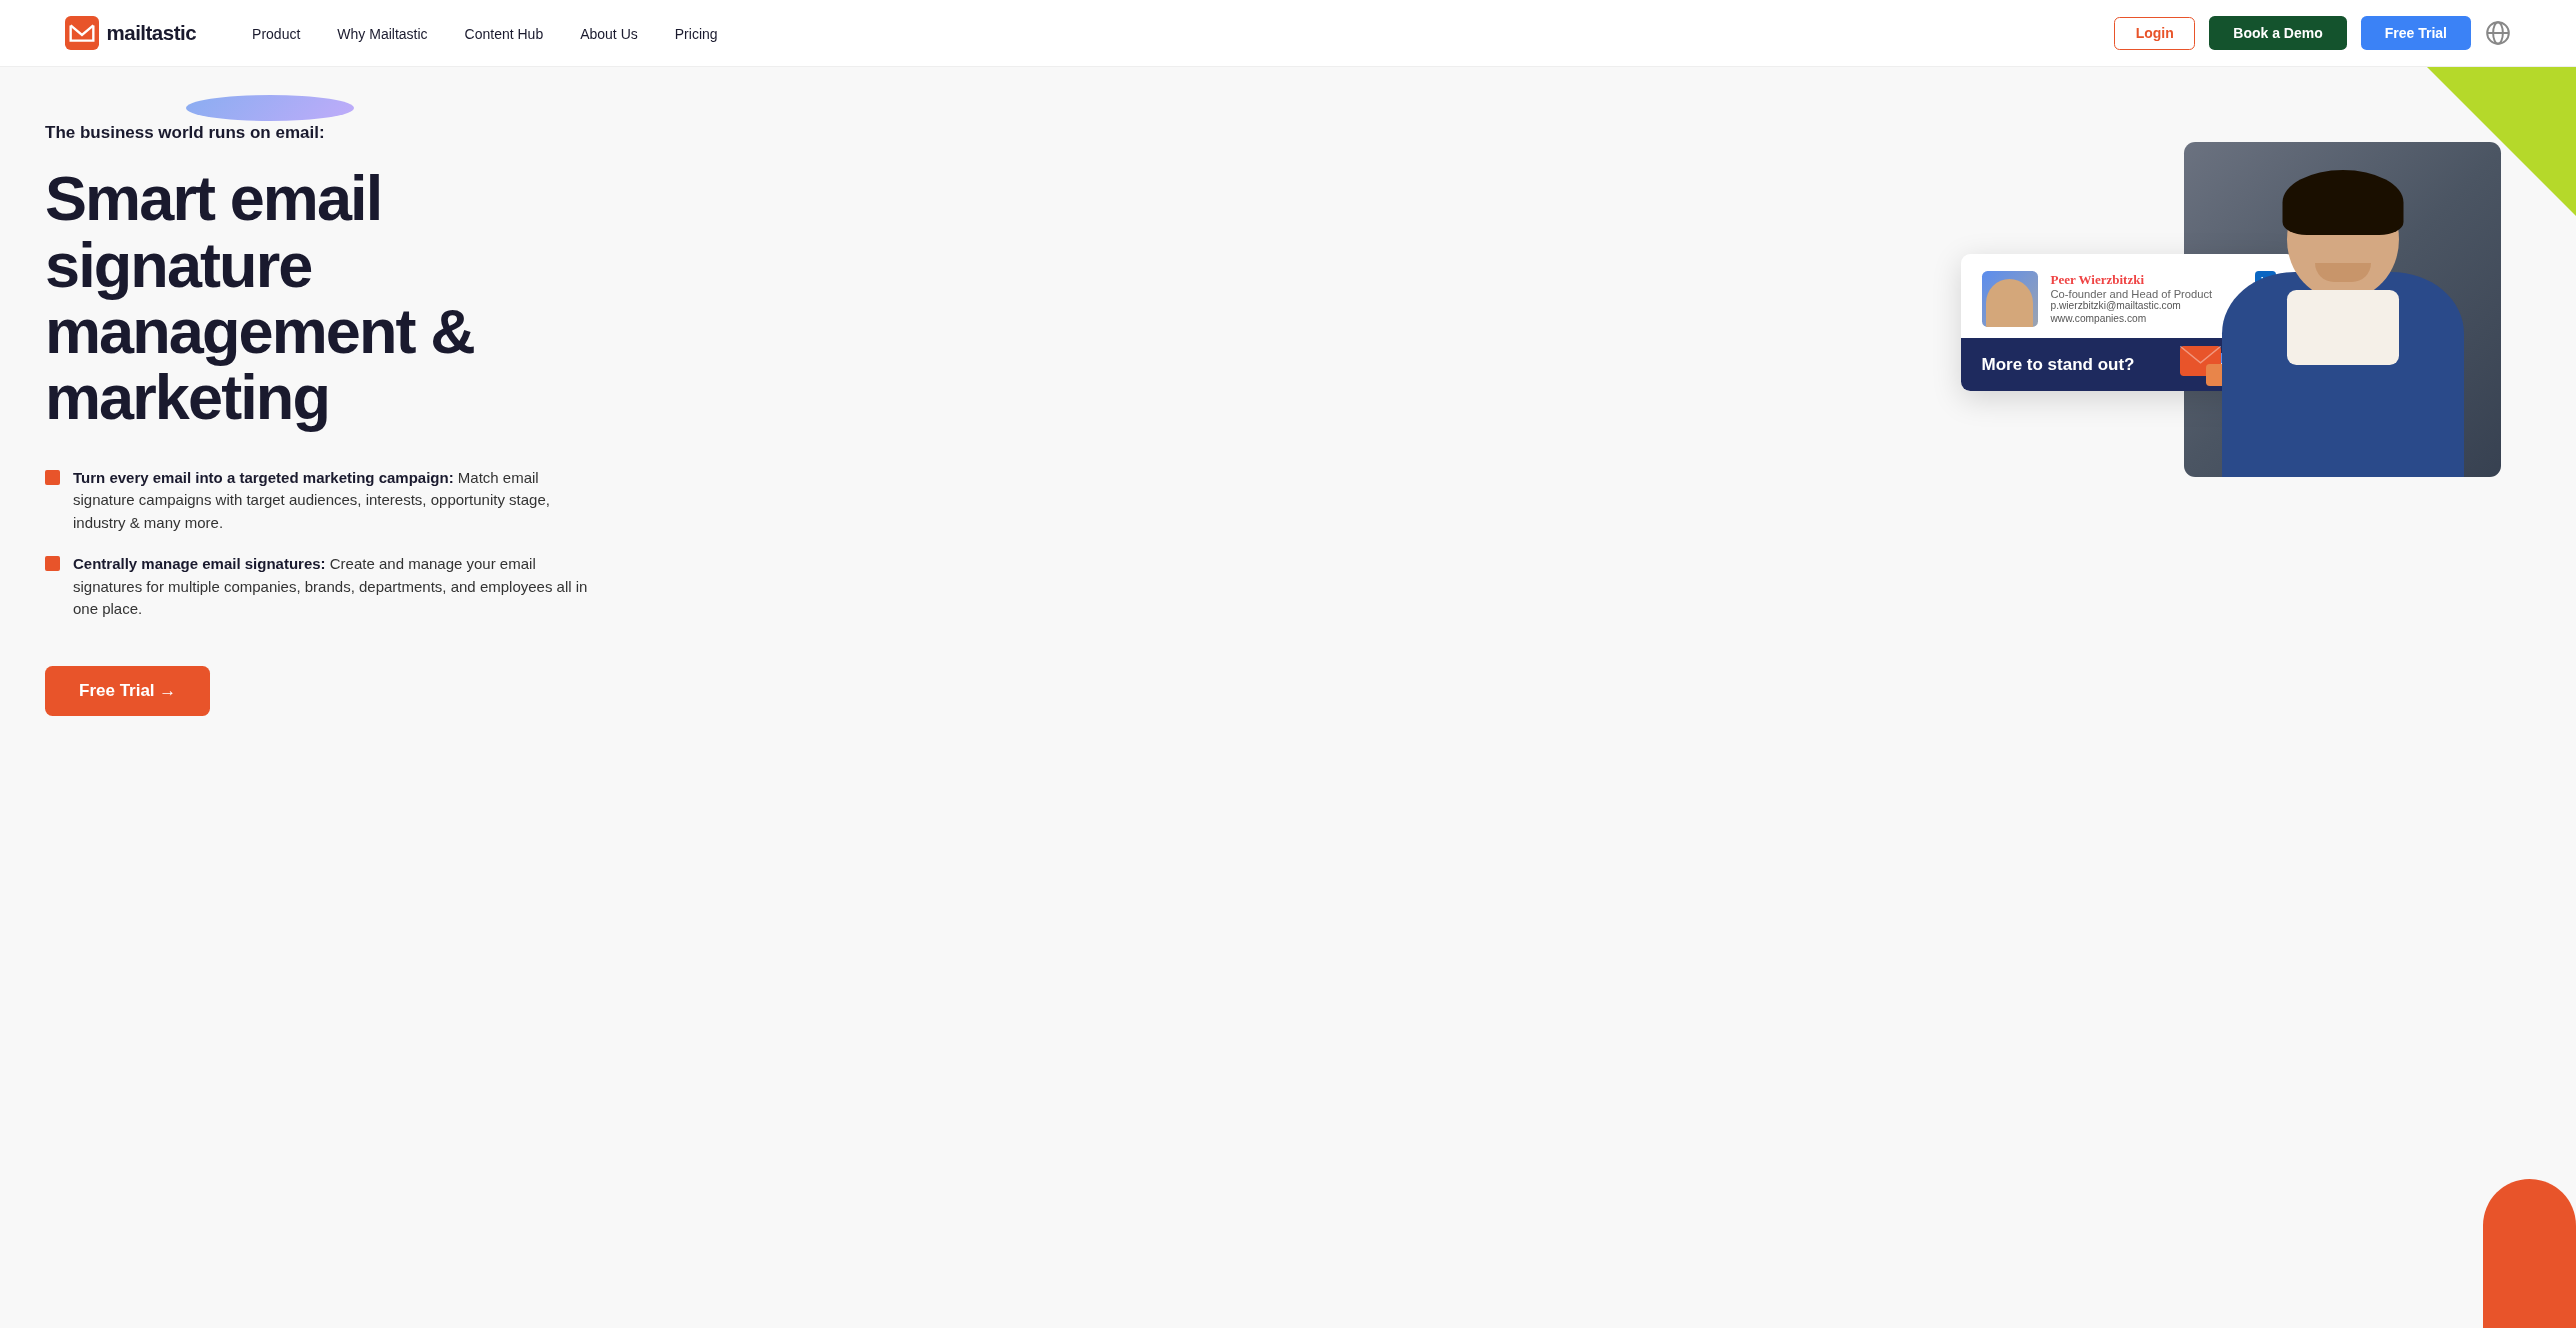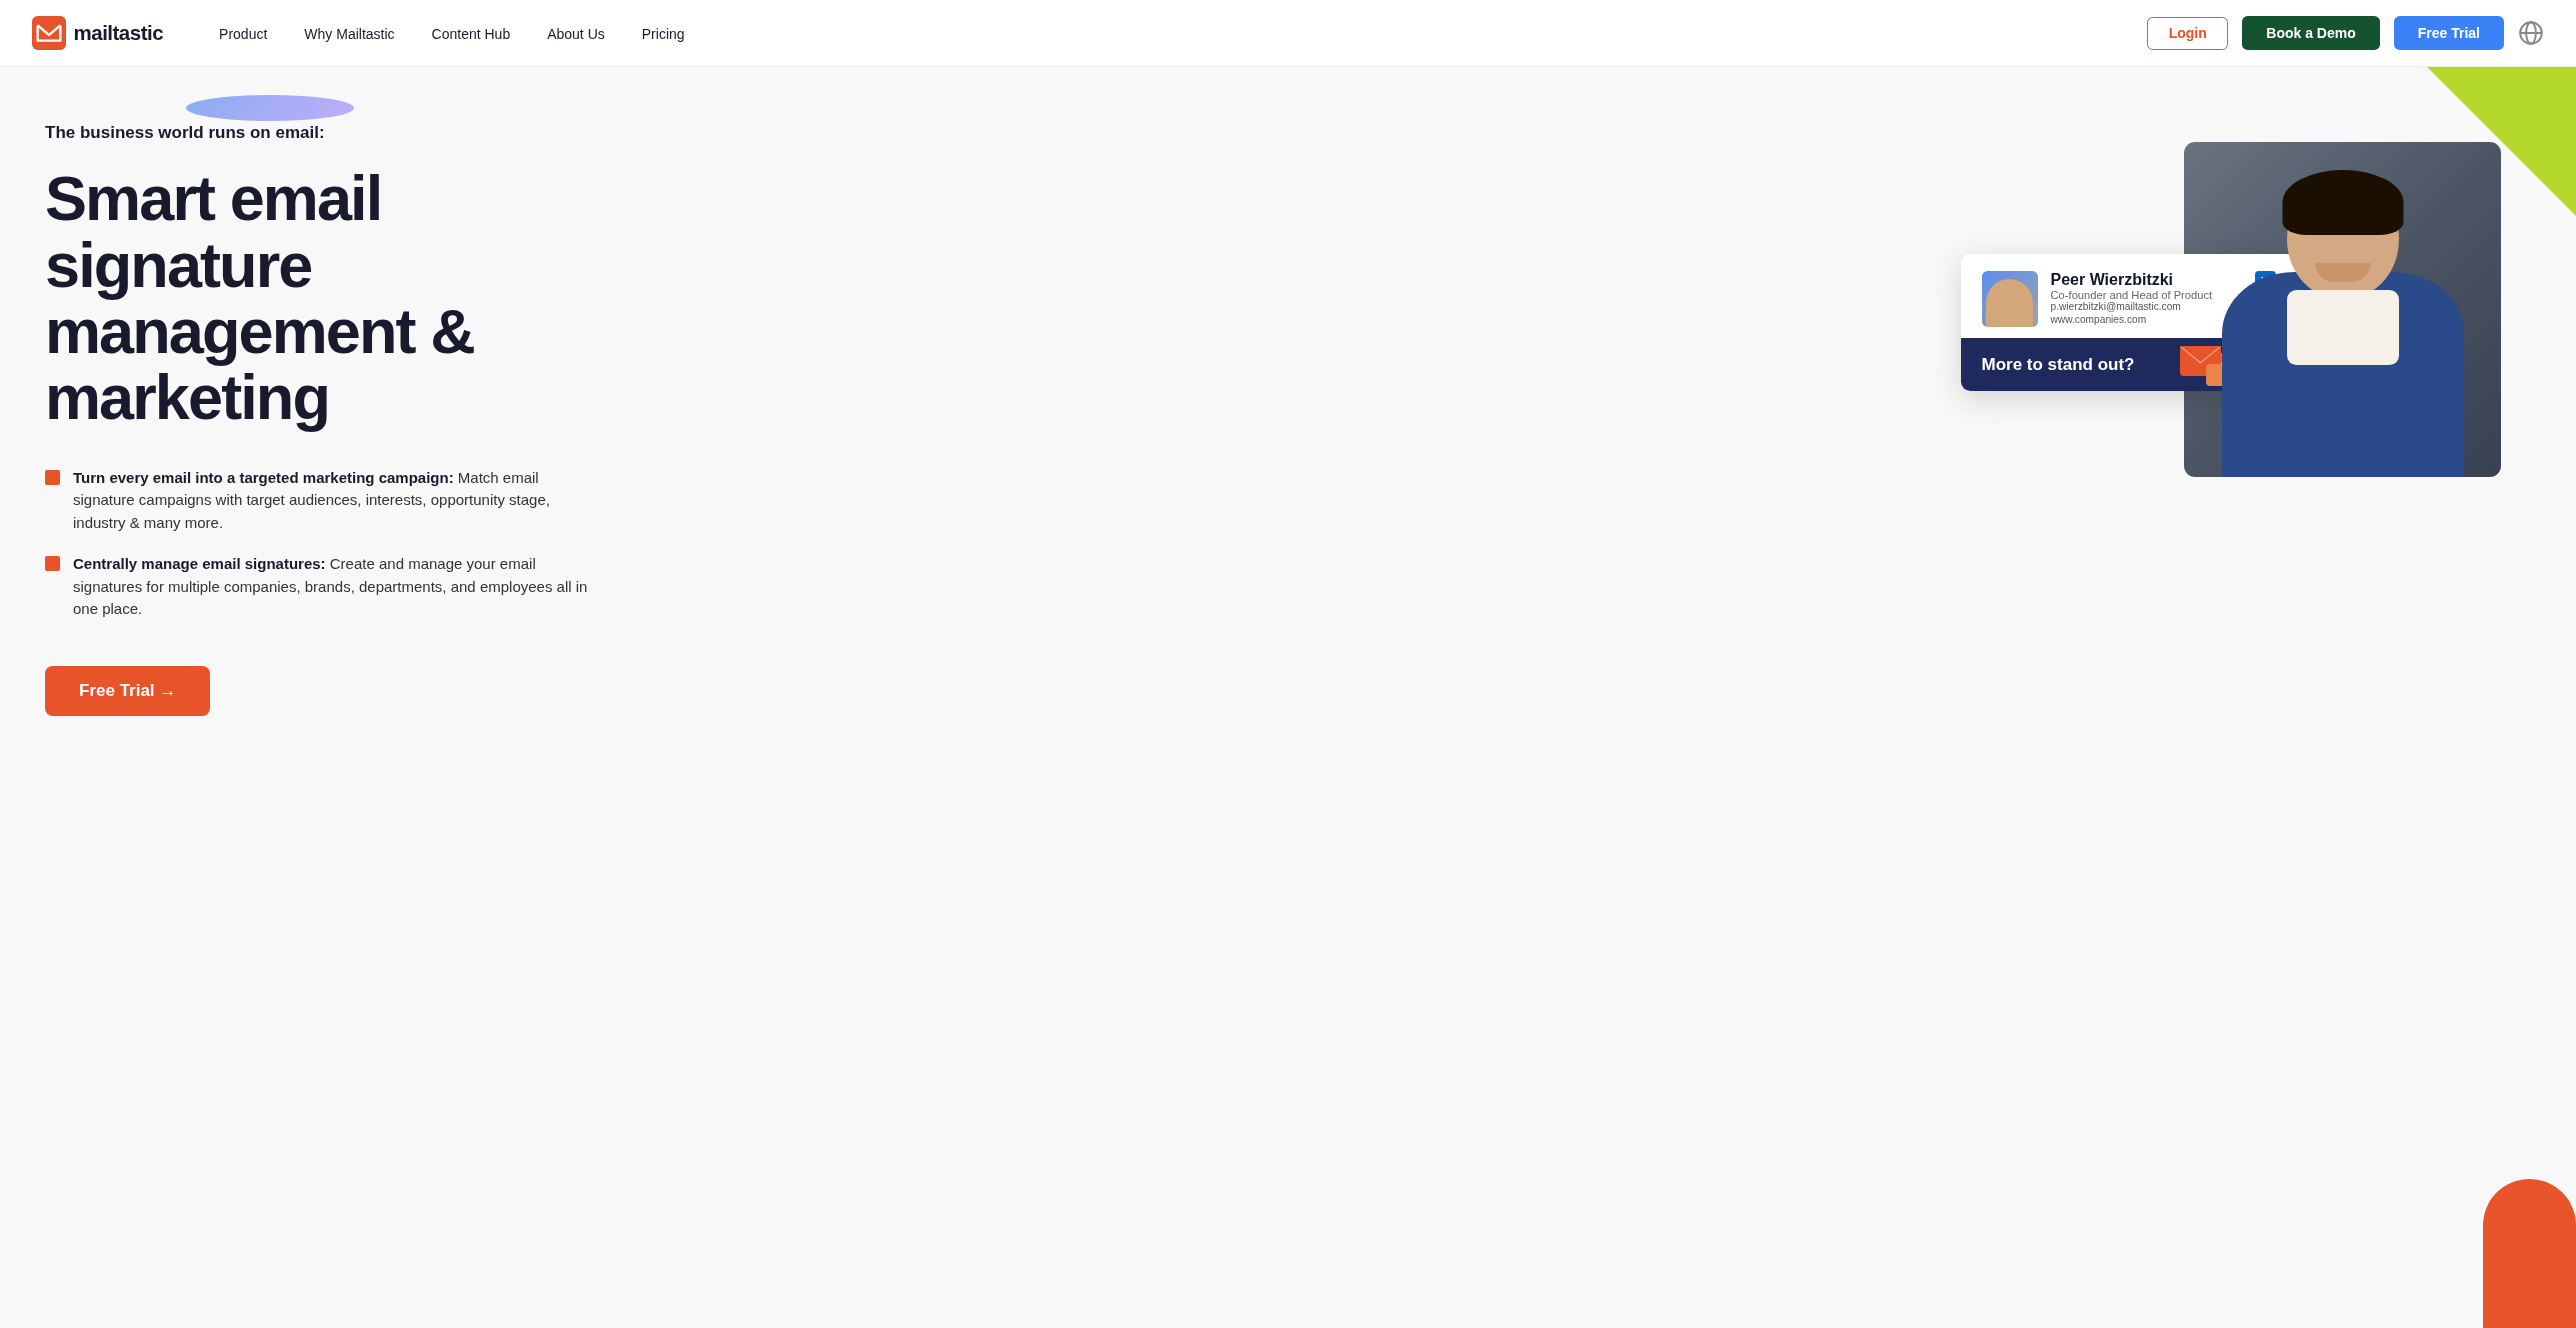--- a/index.html
+++ b/index.html
@@ -2,21 +2,21 @@
 <html style="font-size:15px"><head>
   <meta charset="utf-8">
   <style>
     * { margin: 0; padding: 0; box-sizing: border-box; }
     body { font-family: -apple-system, BlinkMacSystemFont, 'Segoe UI', sans-serif; background: #f8f8f8; overflow-x: hidden; }
 
     
     nav {
       display: flex;
       align-items: center;
-      padding: 0 32px;
+      padding: 0 65px;
       height: 67px;
       background: #fff;
       border-bottom: 0.9px solid #eee;
       position: sticky;
       top: 0;
       z-index: 100;
     }
     .logo {
       display: flex;
       align-items: center;
@@ -248,22 +248,23 @@
     }
     .sig-avatar-inner {
       width: 47px;
       height: 48px;
       background: #d4a77a;
       border-radius: 50% 50% 0 0;
     }
     .sig-info { flex: 1; }
     .sig-name {
       font-weight: 700;
-      font-size: 16px;
-      color: #0f172a;
+      font-size: 13px;
+      color: #ef4444;
+      font-family: Liberation Serif, serif;
     }
     .sig-title {
       font-size: 11.2px;
       color: #666;
     }
     .sig-contact {
       font-size: 10.2px;
       color: #555;
       margin-bottom: 1.9px;
     }

